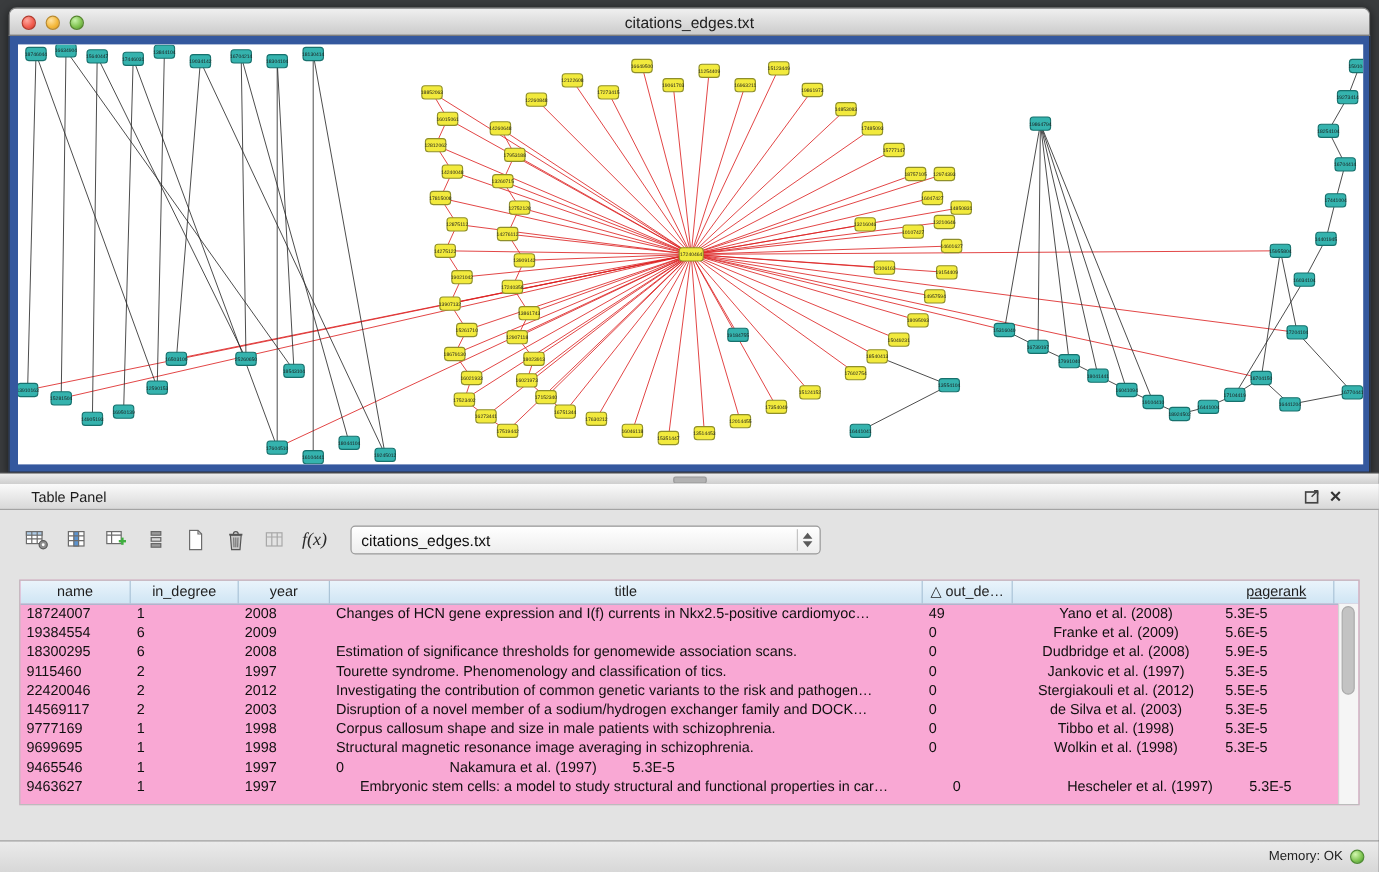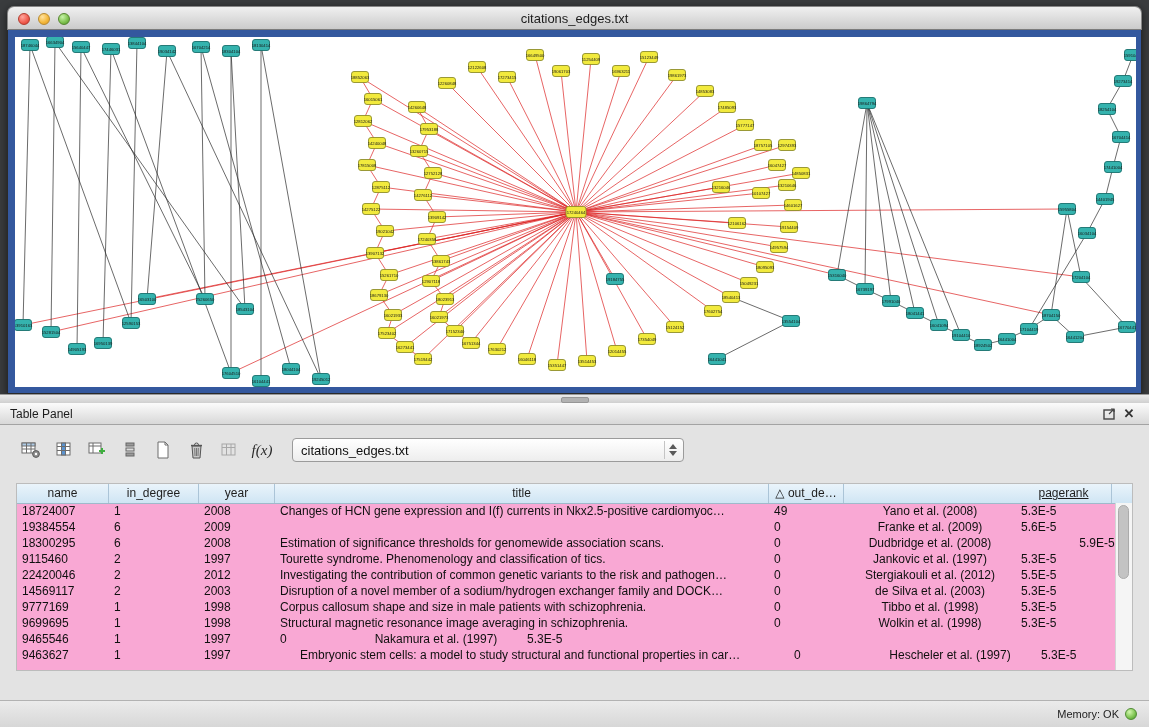--- a/index.html
+++ b/index.html
@@ -19,21 +19,21 @@
   .graph-canvas{width:1121px;height:350px;background:#ffffff;position:relative;overflow:hidden}
   .graph-canvas svg{display:block}
   svg text{font-family:"Liberation Sans",sans-serif}
 
   
   .divider{position:absolute;left:0;top:394px;width:1149px;height:9px;background:linear-gradient(#ececec,#cfcfcf);border-top:1px solid #9a9a9a;box-sizing:border-box}
   .divider .grip{width:26px;height:4px;margin:2px auto 0;border-radius:2px;background:#b2b2b2;border:1px solid #979797}
 
   
   .table-panel{position:absolute;left:0;top:403px;width:1149px;height:297px;background:#e3e3e3}
-  .panel-header{height:21px;background:linear-gradient(#fbfbfb,#d8d8d8);border-bottom:1px solid #a3a3a3;display:flex;align-items:center;padding:0 10px;font-size:12px;color:#1c1c1c}
+  .panel-header{height:21px;background:linear-gradient(#fbfbfb,#d8d8d8);border-bottom:1px solid #a3a3a3;display:flex;align-items:center;padding:0 26px;font-size:12px;color:#1c1c1c}
   .panel-header .spacer{flex:1}
   .ph-btn{width:20px;height:16px;display:flex;align-items:center;justify-content:center;color:#333;font-size:13px;font-weight:bold;cursor:default}
 
   .toolbar{position:absolute;left:16px;top:32px;right:18px;height:30px;display:flex;align-items:center}
   .tool-btn{width:30px;height:26px;display:flex;align-items:center;justify-content:center;background:transparent;border:0;padding:0;margin-right:3px}
   .fx-text{font-family:"Liberation Serif",serif;font-style:italic;font-size:15px;color:#2a2a2a}
   .table-select{width:392px;height:24px;box-sizing:border-box;border:1px solid #9b9b9b;border-radius:4px;background:linear-gradient(#ffffff,#ededed);display:flex;align-items:center;padding:0 2px 0 8px;font-size:13px;color:#111;margin-left:12px;position:relative}
   .select-label{flex:1;overflow:hidden;white-space:nowrap}
   .select-arrows{width:16px;height:18px;display:flex;flex-direction:column;align-items:center;justify-content:center;gap:2px;border-left:1px solid #c4c4c4}
   .arr-up{width:0;height:0;border-left:4px solid transparent;border-right:4px solid transparent;border-bottom:5px solid #5a5a5a}
@@ -783,21 +783,21 @@
           <div class="td" style="width: 172px; text-align: center;">Franke et al. (2009)</div>
           <div class="td" style="width: 96px; text-align: left;">5.6E-5</div>
         </div>
         <div class="trow">
           <div class="td" style="width: 92px; text-align: left;">18300295</div>
           <div class="td" style="width: 90px; text-align: left;">6</div>
           <div class="td" style="width: 76px; text-align: left;">2008</div>
           <div class="td" style="width: 494px; text-align: left;">Estimation of significance thresholds for genomewide association scans.</div>
           <div class="td" style="width: 75px; text-align: left;">0</div>
           <div class="td" style="width: 172px; text-align: center;">Dudbridge et al. (2008)</div>
-          <div class="td" style="width: 96px; text-align: center; margin-left: 33px;">5.9E-5</div>
+          <div class="td" style="width: 96px; text-align: left;">5.9E-5</div>
         </div>
         <div class="trow">
           <div class="td" style="width: 92px; text-align: left;">9115460</div>
           <div class="td" style="width: 90px; text-align: left;">2</div>
           <div class="td" style="width: 76px; text-align: left;">1997</div>
           <div class="td" style="width: 494px; text-align: left;">Tourette syndrome. Phenomenology and classification of tics.</div>
           <div class="td" style="width: 75px; text-align: left;">0</div>
           <div class="td" style="width: 172px; text-align: center;">Jankovic et al. (1997)</div>
           <div class="td" style="width: 96px; text-align: left;">5.3E-5</div>
         </div>

